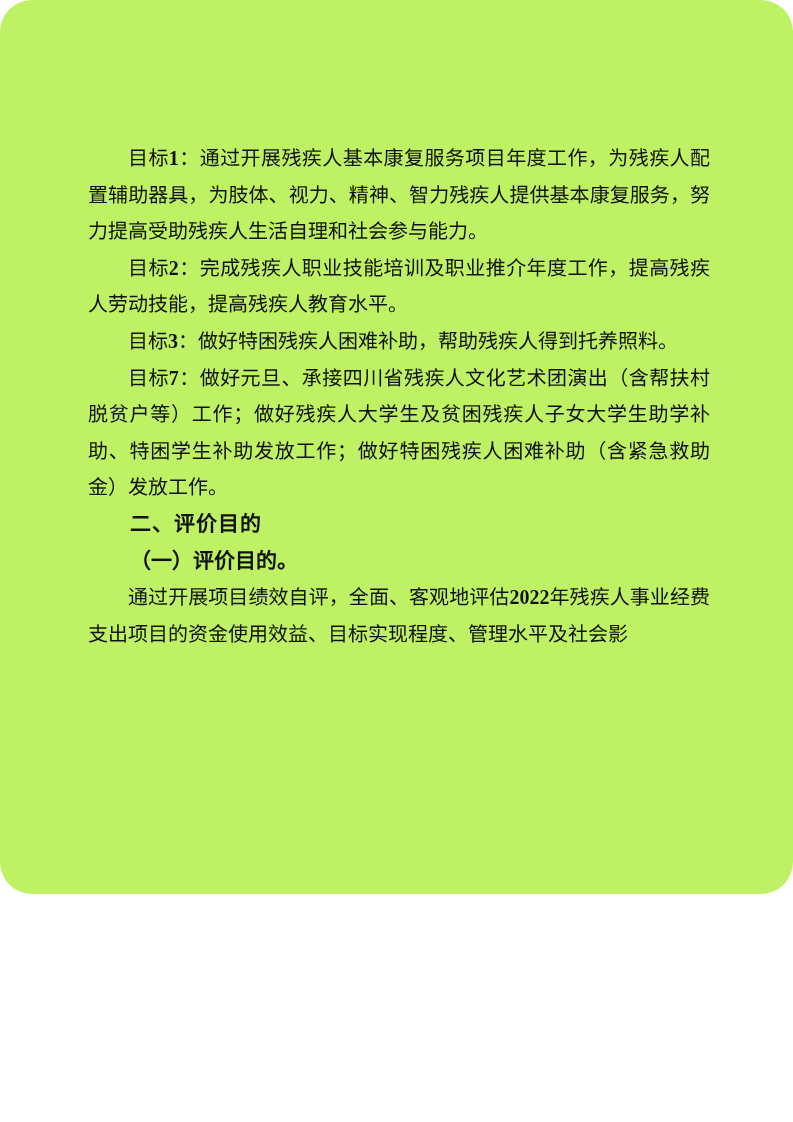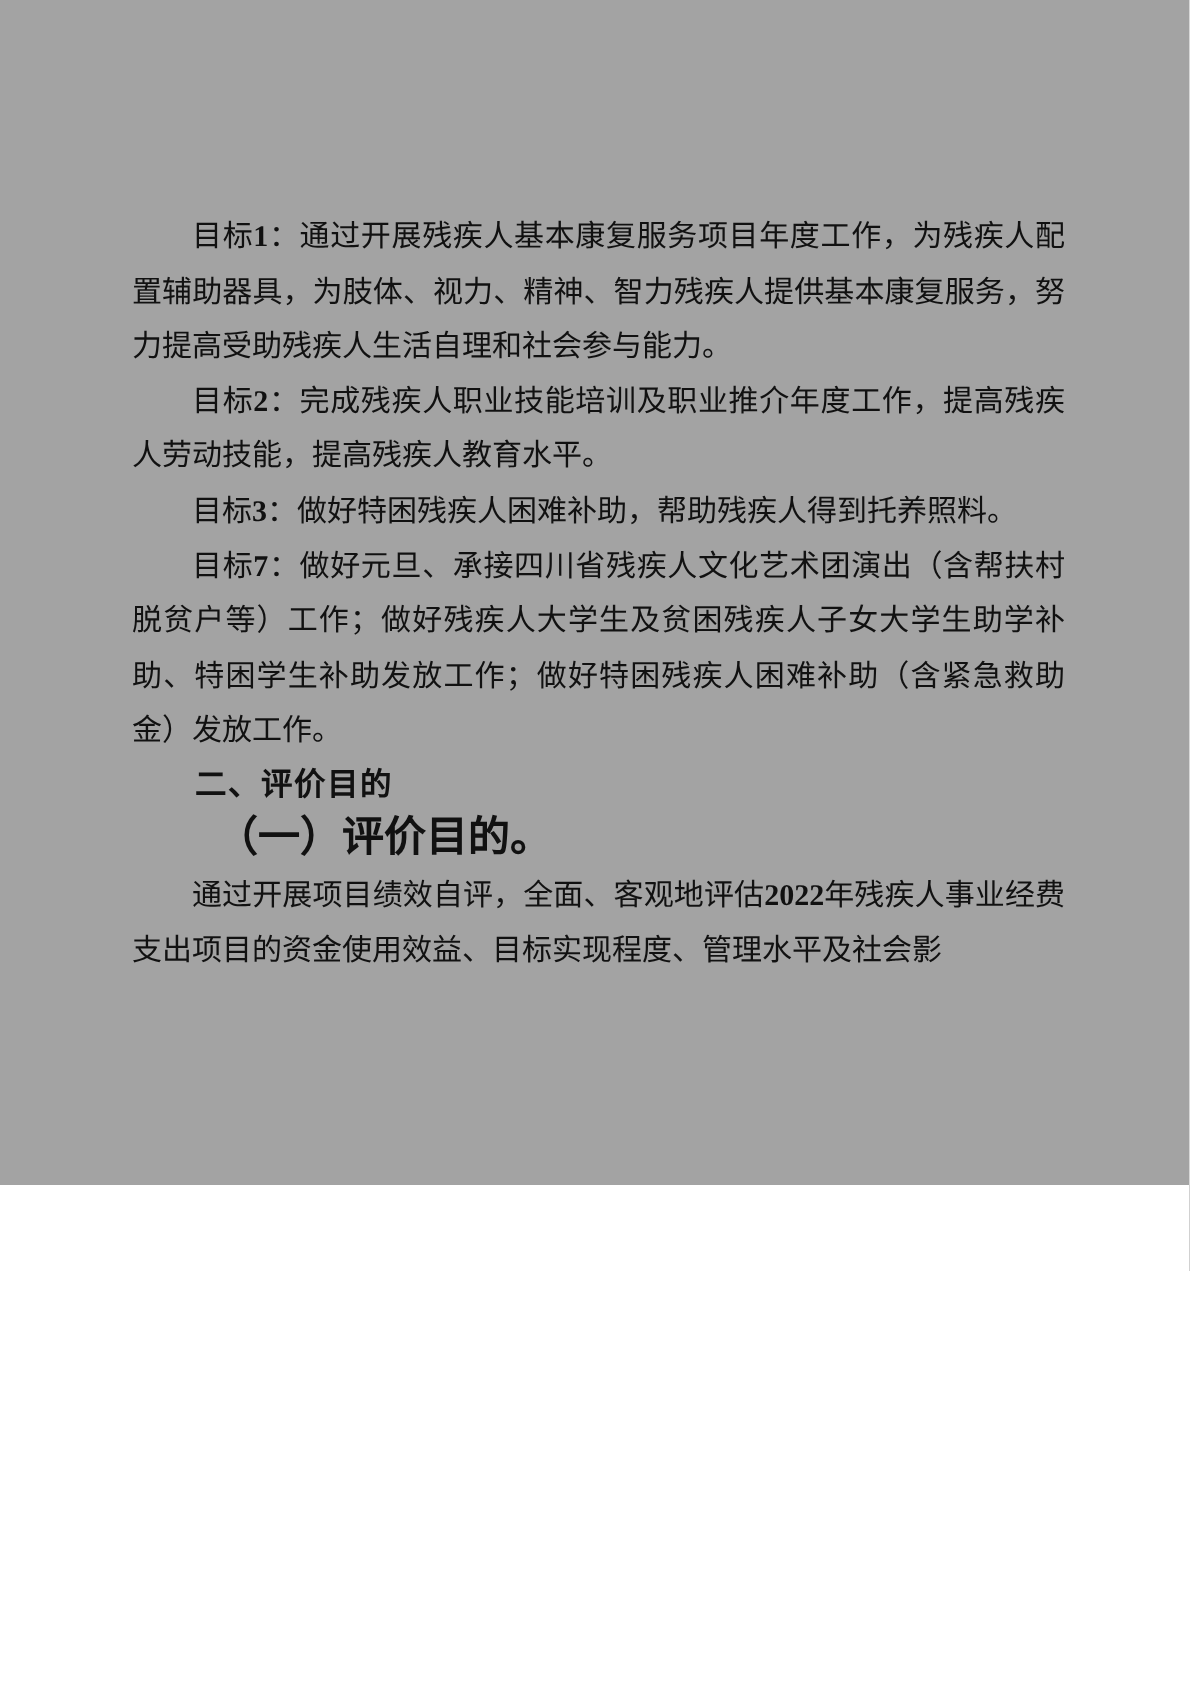--- a/index.html
+++ b/index.html
@@ -3,25 +3,26 @@
 <meta charset="utf-8">
 <style>
   html, body {
     margin: 0;
     padding: 0;
     background: #ffffff;
   }
   .page {
     position: relative;
     width: 793px;
-    height: 790px;
-    background: #a3a3a3;
+    height: 894px;
+    background: #bef264;
     color: #111111;
     font-family: "Liberation Serif", serif;
     overflow: hidden;
+    border-radius: 32px;
   }
   .content {
     position: absolute;
     left: 88px;
     top: 140px;
     width: 622px;
   }
   .para {
     margin: 0;
     font-size: 20px;
@@ -39,25 +40,25 @@
     margin: 0;
     font-size: 21px;
     line-height: 36.6px;
     text-indent: 2em;
     font-weight: 700;
     font-family: "Liberation Sans", sans-serif;
     letter-spacing: 1px;
   }
   .subheading {
     margin: 0;
-    font-size: 28px;
+    font-size: 21px;
     line-height: 36.6px;
     text-indent: 2em;
     font-weight: 700;
-    font-family: Liberation Mono, monospace;
+    font-family: Liberation Sans, sans-serif;
   }
   .footer {
     position: absolute;
     left: 130px;
     top: 1038px;
     font-size: 21px;
     line-height: 28px;
     color: #111111;
     font-family: "Liberation Serif", serif;
   }

